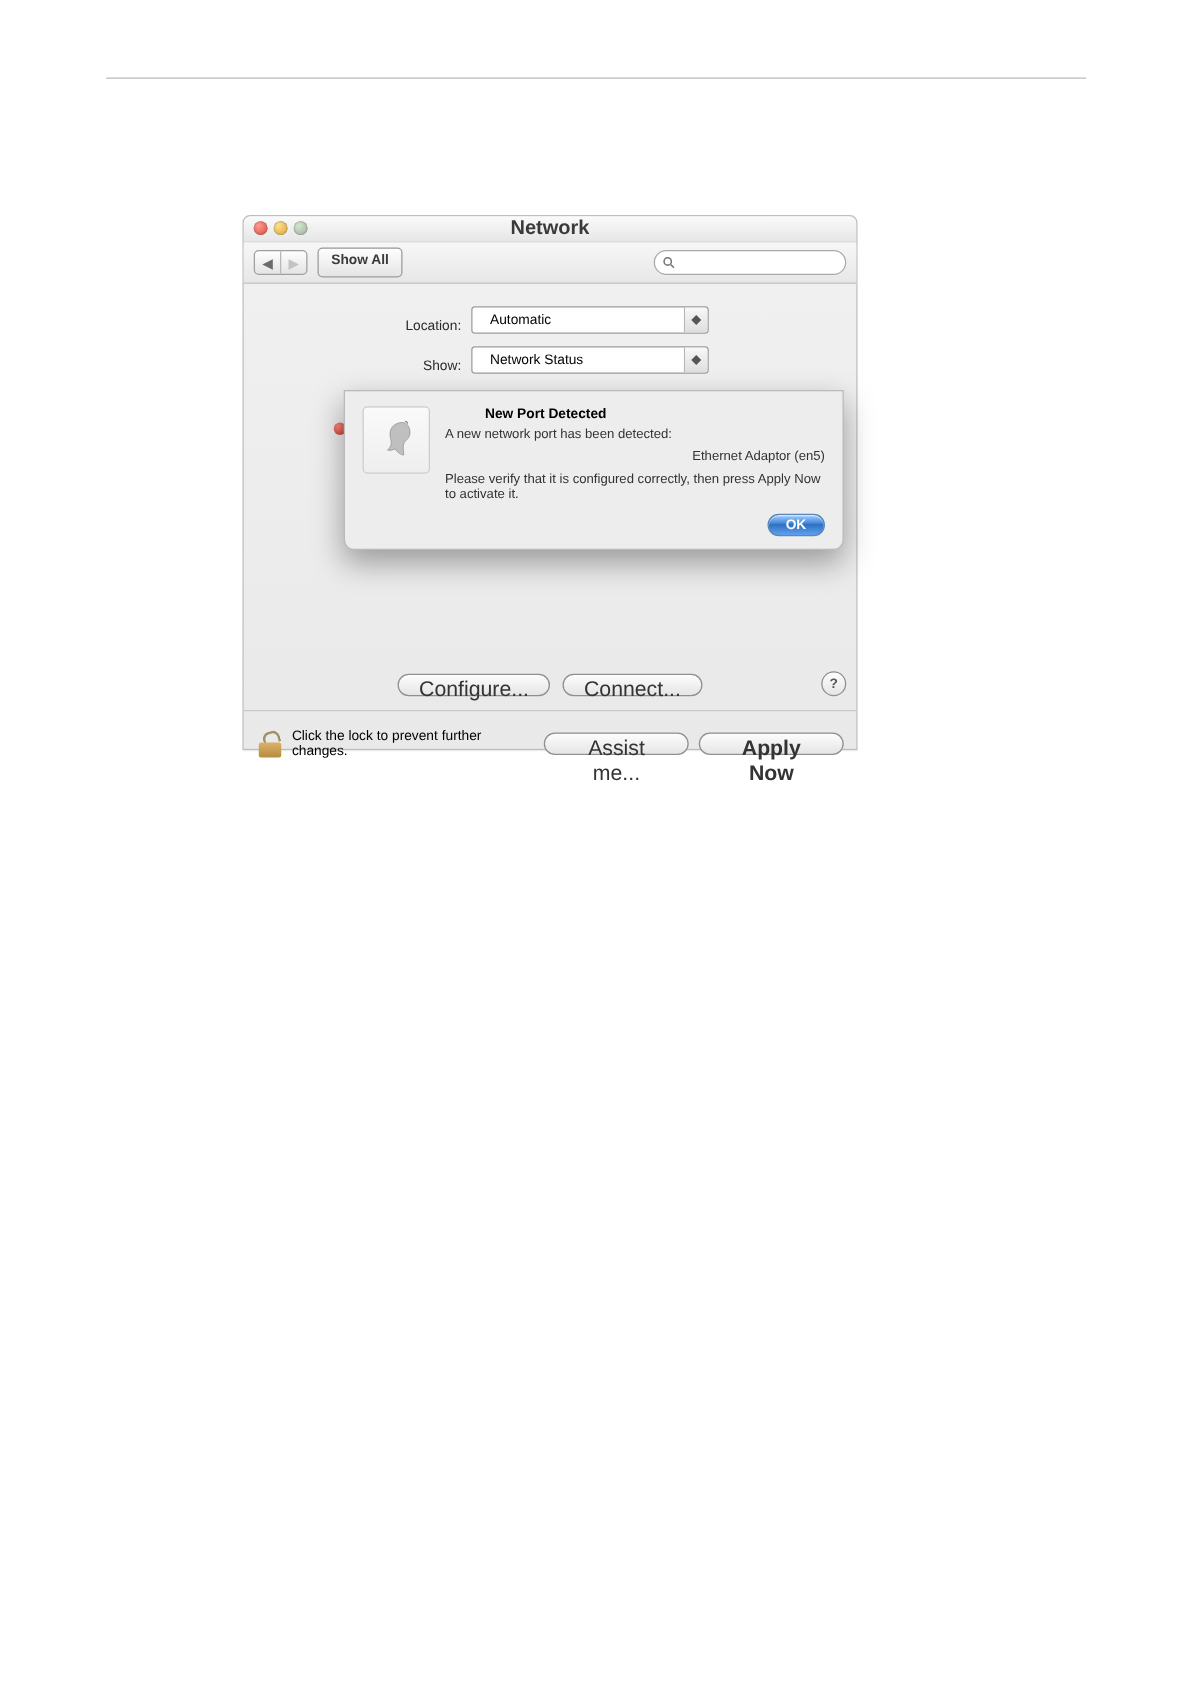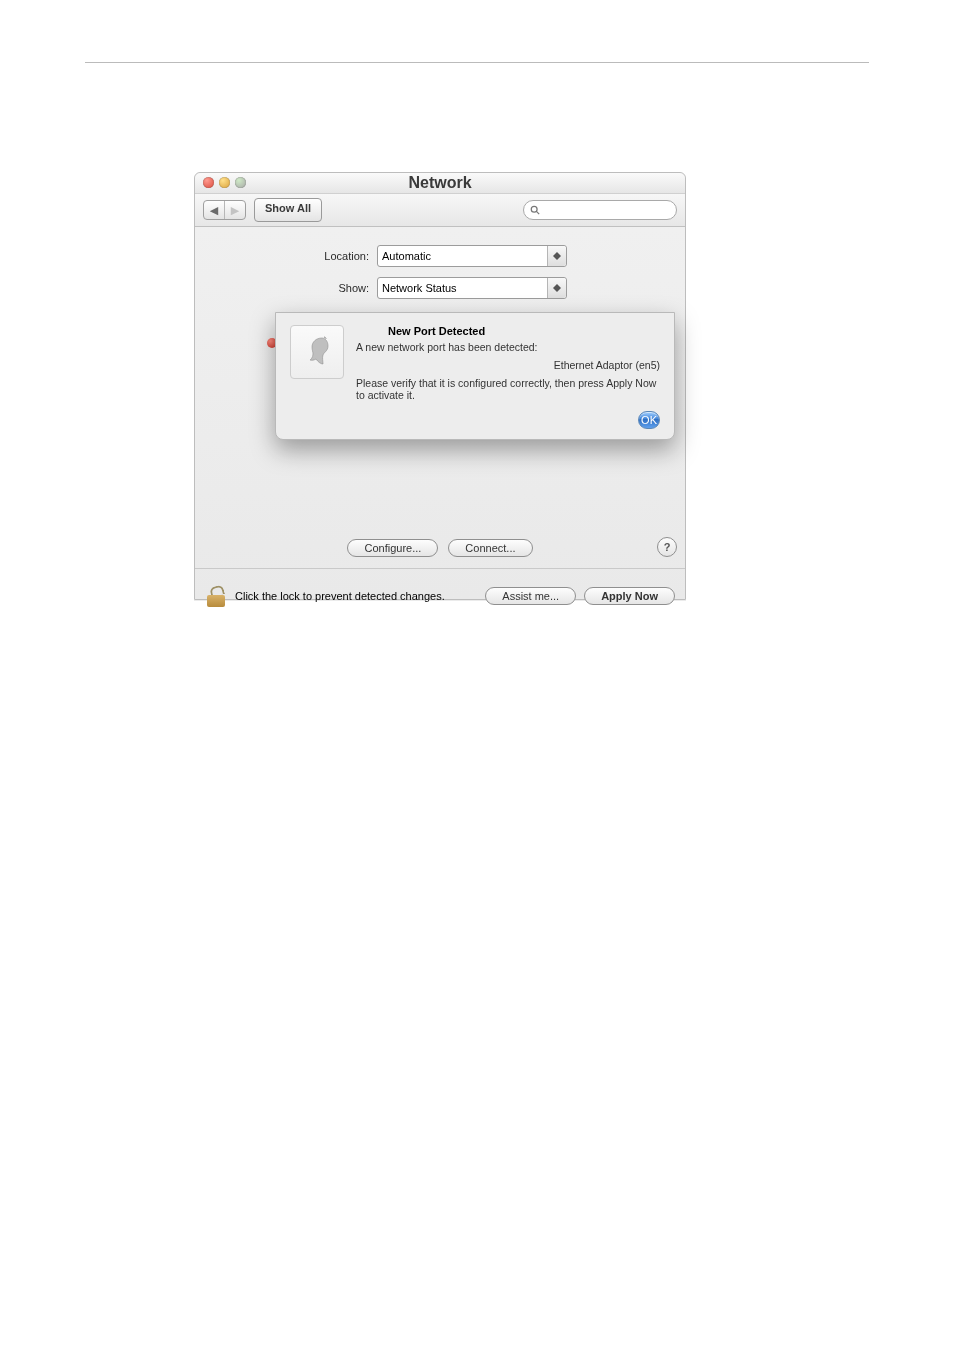--- a/index.html
+++ b/index.html
@@ -20,43 +20,43 @@
            display:flex;align-items:center;padding:0 8px;gap:8px;}
   .segbtn{display:flex;border:1px solid #9f9f9f;border-radius:4px;overflow:hidden;background:linear-gradient(#fefefe,#e4e4e4);}
   .segbtn div{width:20px;height:18px;display:flex;align-items:center;justify-content:center;color:#6b6b6b;font-size:11px;}
   .segbtn div+div{border-left:1px solid #b7b7b7;}
   .pillbtn{border:1px solid #9a9a9a;border-radius:4px;padding:2px 10px;height:18px;line-height:14px;
            background:linear-gradient(#fefefe,#e4e4e4);font-size:11px;font-weight:bold;color:#3a3a3a;}
   .search{margin-left:auto;width:140px;height:18px;border:1px solid #a9a9a9;border-radius:10px;
           background:#fff;display:flex;align-items:center;padding:0 6px;}
   .search svg{width:10px;height:10px;stroke:#777;fill:none;stroke-width:1.5;}
   .body{padding:14px 14px 0 14px;position:relative;height:calc(100% - 52px);}
-  .row{display:flex;align-items:center;gap:8px;margin:4px 0 10px 0;}
+  .row{display:flex;align-items:flex-end;gap:8px;margin:4px 0 10px 0;}
   .lbl{width:160px;text-align:right;color:#2a2a2a;}
   .popup{position:relative;flex:1;max-width:190px;}
-  .popup-field{height:20px;border:1px solid #9c9c9c;border-radius:3px;background:#fff;padding:0 22px 0 4px;
+  .popup-field{height:20px;border:1px solid #9c9c9c;border-radius:3px;background:#fff;padding:0 22px 0 14px;
                line-height:20px;white-space:nowrap;overflow:hidden;}
   .popup-arrows{position:absolute;right:1px;top:1px;width:18px;height:20px;border-left:1px solid #b5b5b5;
                 border-radius:0 3px 3px 0;background:linear-gradient(#f8f8f8,#dedede);}
   .popup-arrows:before,.popup-arrows:after{content:"";position:absolute;left:5px;border:4px solid transparent;}
   .popup-arrows:before{top:2px;border-bottom-color:#555;}
   .popup-arrows:after{bottom:2px;border-top-color:#555;}
   .listrow{position:absolute;left:40px;top:110px;display:flex;align-items:center;gap:8px;padding-left:32px;}
   .statusdot{width:10px;height:10px;border-radius:50%;background:radial-gradient(circle at 35% 30%,#ff8a7e,#c53124);}
   .btnbar{position:absolute;left:0;right:0;bottom:58px;display:flex;justify-content:center;gap:10px;}
   .capsule{border:1px solid #8f8f8f;border-radius:11px;padding:2px 16px;height:18px;
-           background:linear-gradient(#fdfdfd,#e5e5e5);font-size:11px;color:#333;}
+           background:linear-gradient(#fdfdfd,#e5e5e5);font-size:17px;color:#333;}
   .help{position:absolute;right:8px;bottom:58px;width:18px;height:18px;border:1px solid #8f8f8f;border-radius:50%;
         background:linear-gradient(#fdfdfd,#e5e5e5);display:flex;align-items:center;justify-content:center;
         font-weight:bold;color:#555;}
   .separator{position:absolute;left:0;right:0;bottom:46px;border-top:1px solid #c9c9c9;}
   .footer{position:absolute;left:0;right:0;bottom:8px;display:flex;align-items:center;padding:0 10px;gap:8px;}
   .footer .spacer{flex:1;}
-  .aqua{border:1px solid #5a87b8;border-radius:11px;padding:2px 2px;height:18px;color:#fff;
-        background:linear-gradient(#a6d2ff,#3a80d8 45%,#2f6fc2 46%,#5fa0ee);font-weight:normal;font-size:11px;
+  .aqua{border:1px solid #5a87b8;border-radius:11px;padding:2px 14px;height:18px;color:#fff;
+        background:linear-gradient(#a6d2ff,#3a80d8 45%,#2f6fc2 46%,#5fa0ee);font-weight:bold;font-size:11px;
         box-shadow:inset 0 1px 0 rgba(255,255,255,.5);}
   .lock{width:22px;height:22px;position:relative;}
   .lock:before{content:"";position:absolute;left:5px;top:1px;width:10px;height:8px;border:2px solid #9e9166;
                border-bottom:none;border-radius:6px 6px 0 0;transform:rotate(-15deg);}
   .lock:after{content:"";position:absolute;left:2px;bottom:0;width:18px;height:12px;
               background:linear-gradient(#d9b269,#b78b3c);border-radius:2px;}
   
   .sheet{position:absolute;left:80px;top:85px;width:370px;background:#ededed;border:1px solid #b9b9b9;
          border-radius:0 0 8px 8px;box-shadow:0 10px 25px rgba(0,0,0,.35);padding:12px 14px 10px 14px;}
   .sheet-row{display:flex;gap:12px;}
@@ -145,21 +145,21 @@
       <div class="btnbar">
         <button class="capsule">Configure...</button>
         <button class="capsule">Connect...</button>
       </div>
       <div class="help">?</div>
 
       <div class="separator"></div>
 
       <div class="footer">
         <div class="lock"></div>
-        <span>Click the lock to prevent detected changes.</span>
+        <span>Click the lock to prevent further changes.</span>
         <div class="spacer"></div>
         <button class="capsule">Assist me...</button>
         <button class="capsule" style="font-weight:bold">Apply Now</button>
       </div>
 
     </div>
   </div>
 </div>
 
 </body></html>

